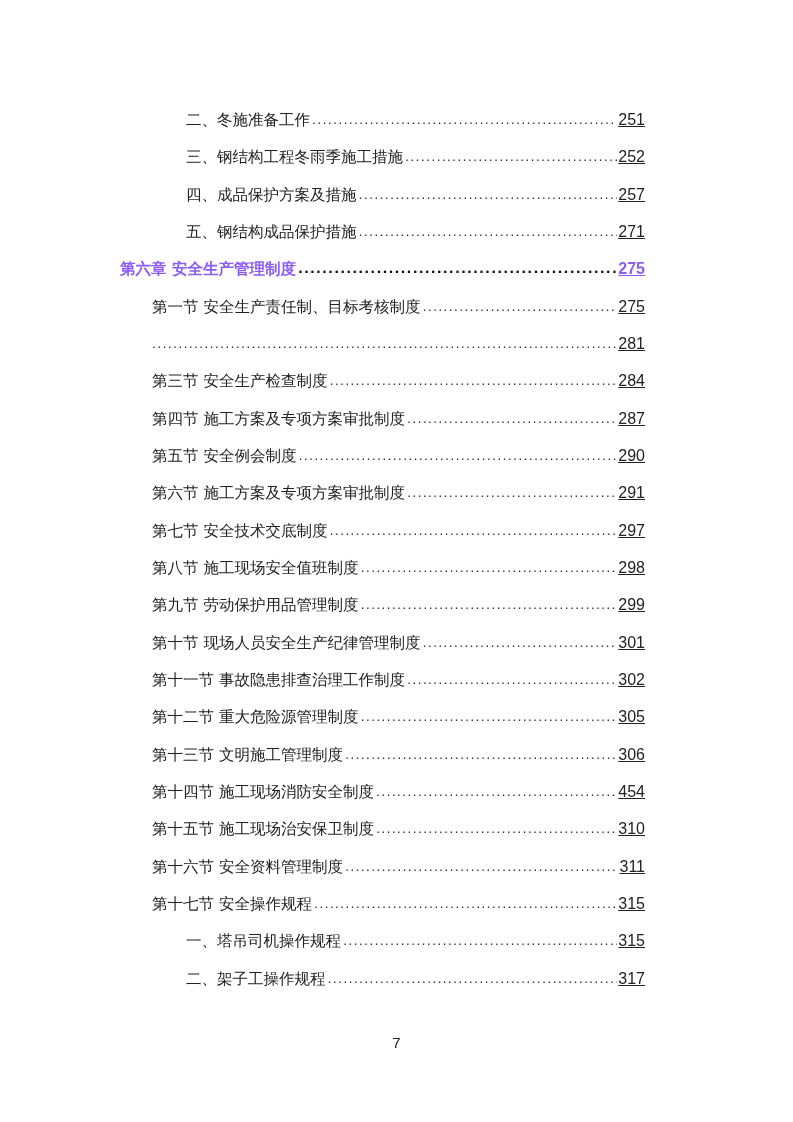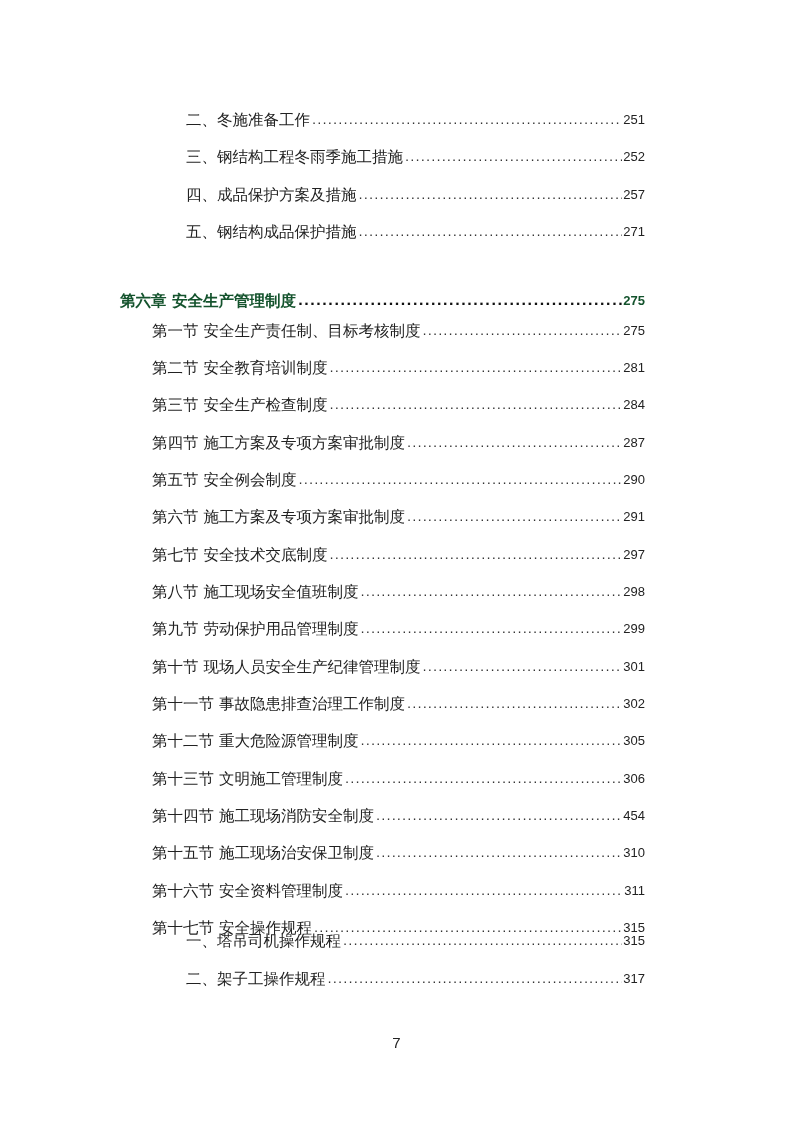--- a/index.html
+++ b/index.html
@@ -5,25 +5,25 @@
   html, body { margin: 0; padding: 0; background: #ffffff; }
   body { width: 793px; height: 1122px; position: relative; overflow: hidden;
          font-family: "DejaVu Sans", "Liberation Sans", sans-serif; color: #222; }
   .toc { position: absolute; left: 0; top: 0; width: 793px; }
   .row { position: absolute; right: 148px; height: 24px; display: flex; align-items: center;
          font-size: 15.5px; line-height: 24px; white-space: nowrap; }
   .row .label { flex: 0 0 auto; padding-right: 2px; }
   .row .leader { flex: 1 1 auto; overflow: hidden; white-space: nowrap; color: #333;
                  letter-spacing: 1.1px; font-size: 13px; line-height: 20px; }
   .row .leader::before { content: "..................................................................................................................................................................................................................."; }
-  .row .page { flex: 0 0 auto; font-family: "Liberation Sans", sans-serif; font-size: 13px; padding-left: 1px; }
-  .lvl-chapter { left: 120px; font-weight: bold; color: #14532d; margin-top: 32px; }
+  .row .page { flex: 0 0 auto; font-family: "Liberation Sans", sans-serif; font-size: 16px; padding-left: 1px; text-decoration: underline; }
+  .lvl-chapter { left: 120px; font-weight: bold; color: #8b5cf6; }
   .lvl-chapter .leader { font-weight: bold; color: #111; }
   .lvl-chapter .page { font-weight: bold; }
-  .lvl-section { left: 152px; margin-top: 24px; }
+  .lvl-section { left: 152px; }
   .lvl-item { left: 186px; }
   .page-number { position: absolute; left: 0; width: 793px; text-align: center; top: 1034px;
                  font-family: "Liberation Sans", sans-serif; font-size: 15px; color: #222; }
 </style>
 </head>
 <body>
 
 <div class="toc">
   <div class="row lvl-item" style="top:108px">
     <span class="label">二、冬施准备工作</span>
@@ -49,21 +49,20 @@
     <span class="label">第六章  安全生产管理制度</span>
     <span class="leader"></span>
     <span class="page">275</span>
   </div>
   <div class="row lvl-section" style="top:295px">
     <span class="label">第一节  安全生产责任制、目标考核制度</span>
     <span class="leader"></span>
     <span class="page">275</span>
   </div>
   <div class="row lvl-section" style="top:332px">
-    <span class="label">第二节  安全教育培训制度</span>
     <span class="leader"></span>
     <span class="page">281</span>
   </div>
   <div class="row lvl-section" style="top:369px">
     <span class="label">第三节  安全生产检查制度</span>
     <span class="leader"></span>
     <span class="page">284</span>
   </div>
   <div class="row lvl-section" style="top:407px">
     <span class="label">第四节  施工方案及专项方案审批制度</span>

